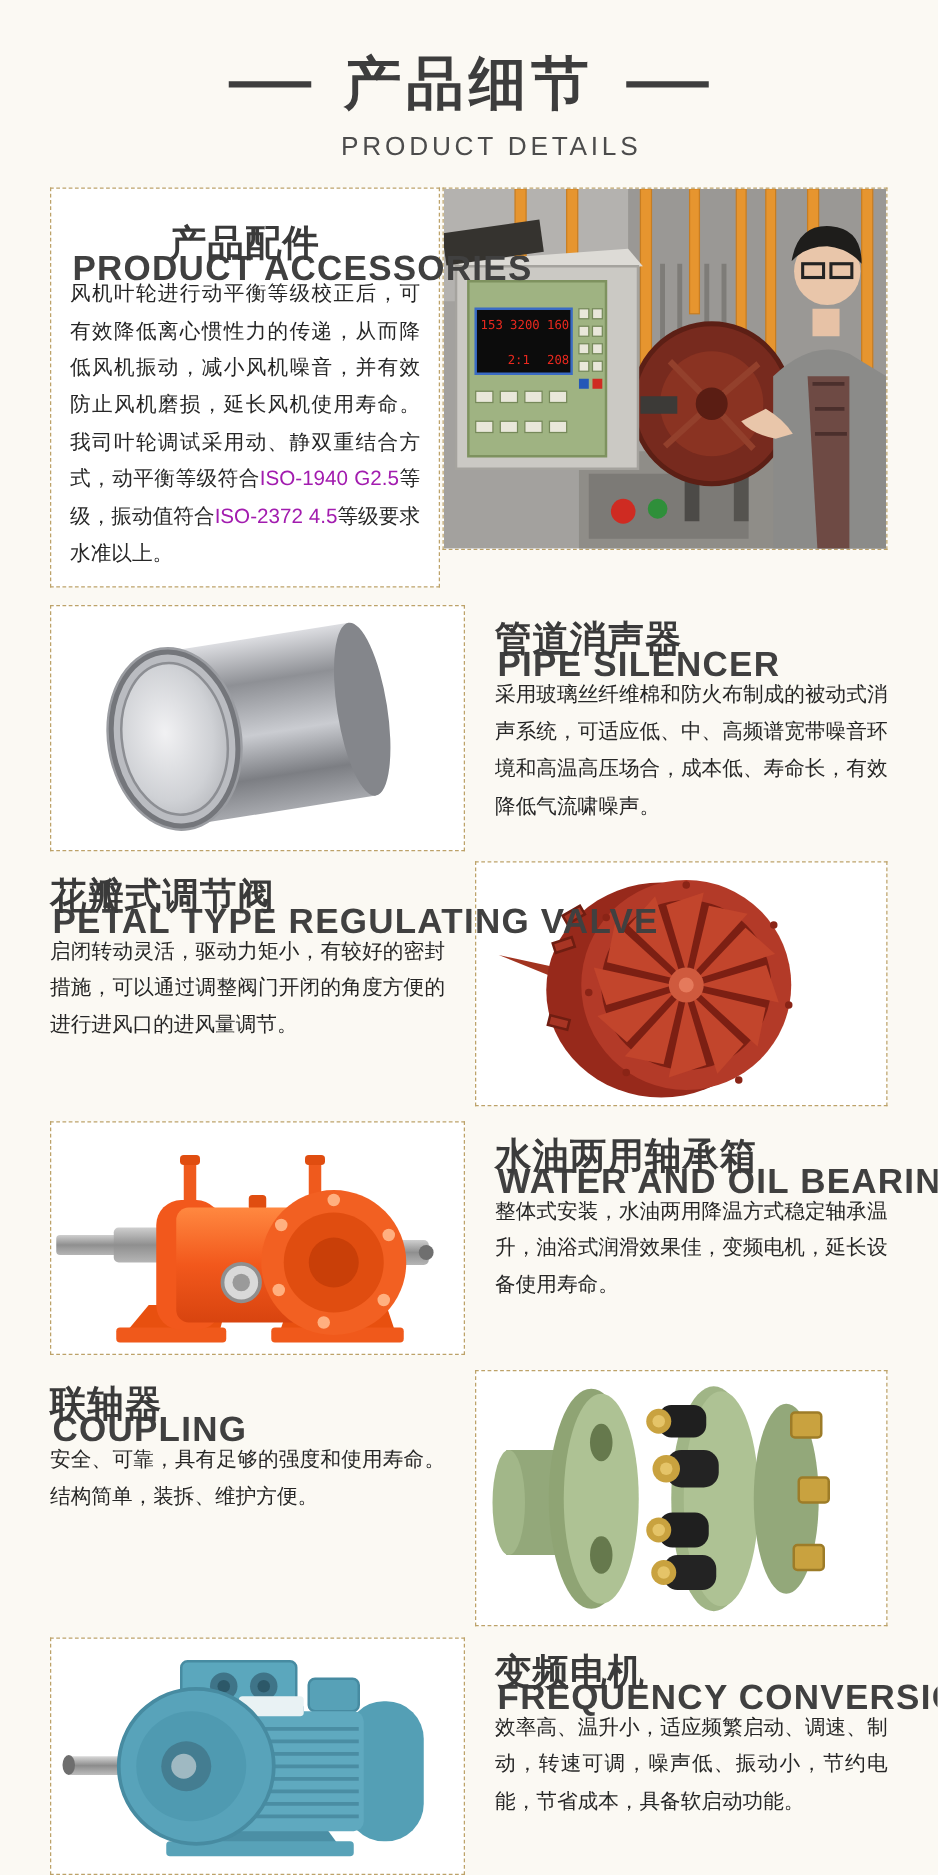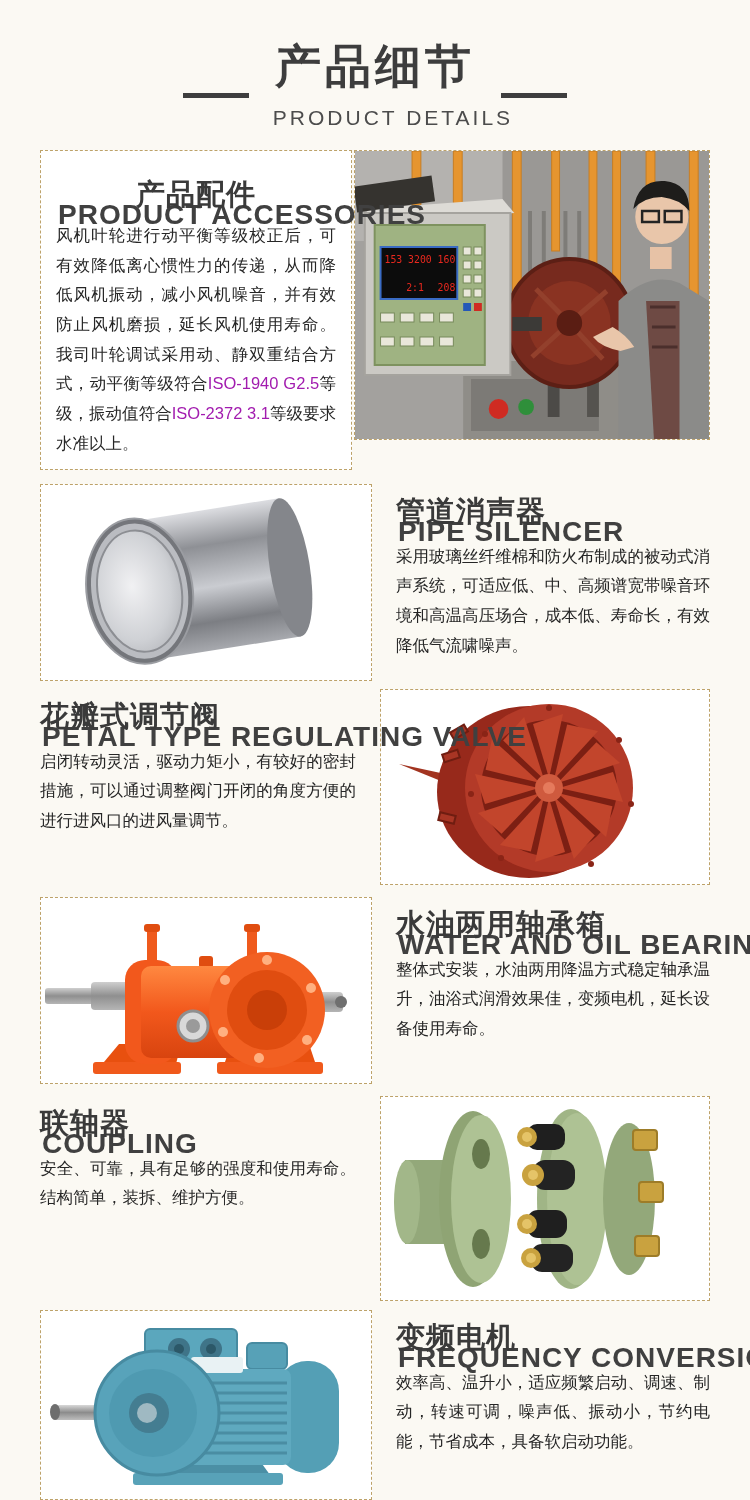--- a/index.html
+++ b/index.html
@@ -4,21 +4,21 @@
 <style>
   html,body{margin:0;padding:0;}
   body{
     width:750px;height:1500px;overflow:hidden;
     background:#fbf9f3;
     font-family:"Liberation Sans","DejaVu Sans",sans-serif;
     color:#2d2d2d;
   }
   
   .header{padding-top:36px;text-align:center;}
-  .header-row{display:flex;align-items:flex-end;justify-content:center;gap:26px;}
+  .header-row{display:flex;align-items:center;justify-content:center;gap:26px;}
   .dash{width:66px;height:5px;background:#3e3e3e;}
   .page-title{font-size:46px;font-weight:800;color:#3d3d3d;letter-spacing:4px;}
   .page-subtitle{margin-top:8px;font-size:21px;color:#4c4c4c;letter-spacing:3px;padding-left:36px;}
   
   .content{padding:20px 40px 0;}
   .sec{display:flex;align-items:stretch;}
   .gap{width:24px;flex:0 0 24px;}
   .ibox{
     border:1px dashed #bda269;background:#fff;
     display:flex;align-items:center;
@@ -69,21 +69,21 @@
 </div>
 
 <div class="content">
 
   <div class="sec sec1">
     <div class="sec1-text">
       <div class="titleblock">
         <div class="title-cn">产品配件</div>
         <div class="title-ghost">PRODUCT ACCESSORIES</div>
       </div>
-      <p class="body-text"><span>风机叶轮进行动平衡等级校正后，可有效降低离心惯性力的传递，从而降低风机振动，减小风机噪音，并有效防止风机磨损，延长风机使用寿命。我司叶轮调试采用动、静双重结合方式，动平衡等级符合</span><span class="red">ISO-1940 G2.5</span><span>等级，振动值符合</span><span class="red">ISO-2372 3.1</span><span>等级要求水准以上。</span></p>
+      <p class="body-text"><span>风机叶轮进行动平衡等级校正后，可有效降低离心惯性力的传递，从而降低风机振动，减小风机噪音，并有效防止风机磨损，延长风机使用寿命。我司叶轮调试采用动、静双重结合方式，动平衡等级符合</span><span class="red">ISO-1940 G2.5</span><span>等级，振动值符合</span><span class="red">ISO-2372 4.5</span><span>等级要求水准以上。</span></p>
     </div>
     <div class="ibox sec1-photo">
       <svg width="100%" height="100%" viewBox="0 0 360 288" preserveAspectRatio="none">
 
         <rect x="0" y="0" width="360" height="288" fill="#a3a19e"></rect>
         <rect x="0" y="0" width="360" height="90" fill="#b4b2af"></rect>
         <rect x="150" y="0" width="210" height="200" fill="#9a9895"></rect>
 
         <g fill="#e6952f" stroke="#c77d22" stroke-width="1">
           <rect x="58" y="0" width="9" height="120"></rect>

